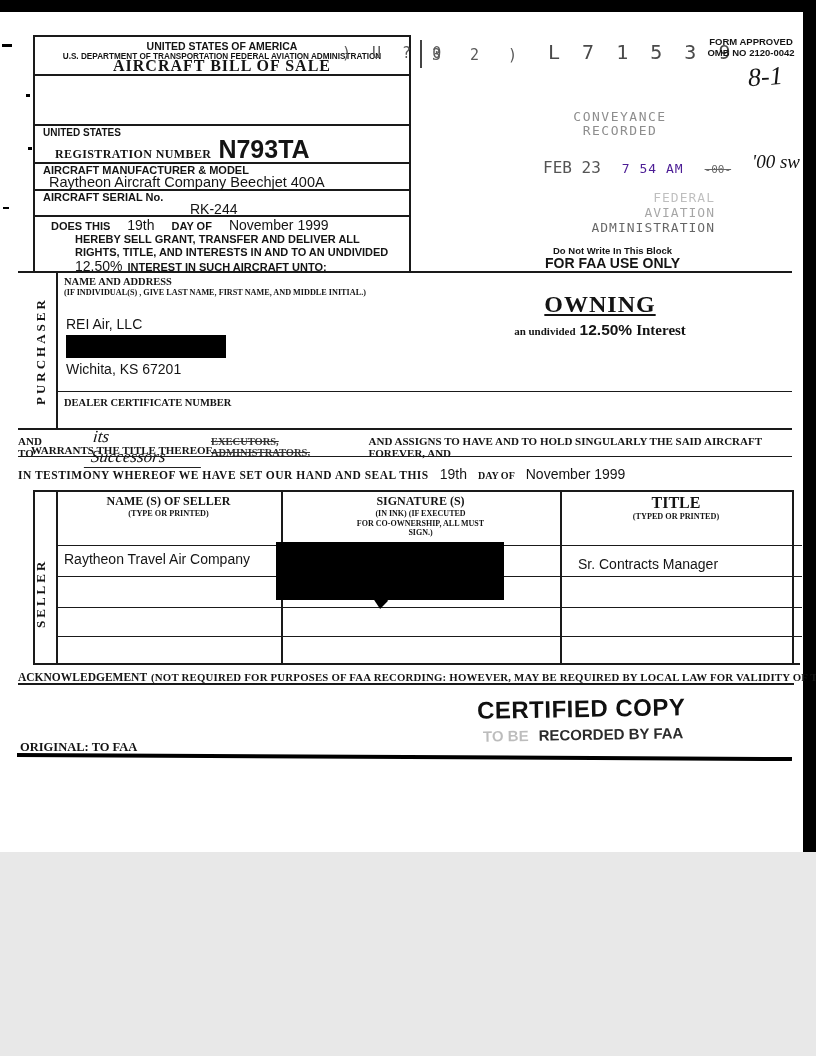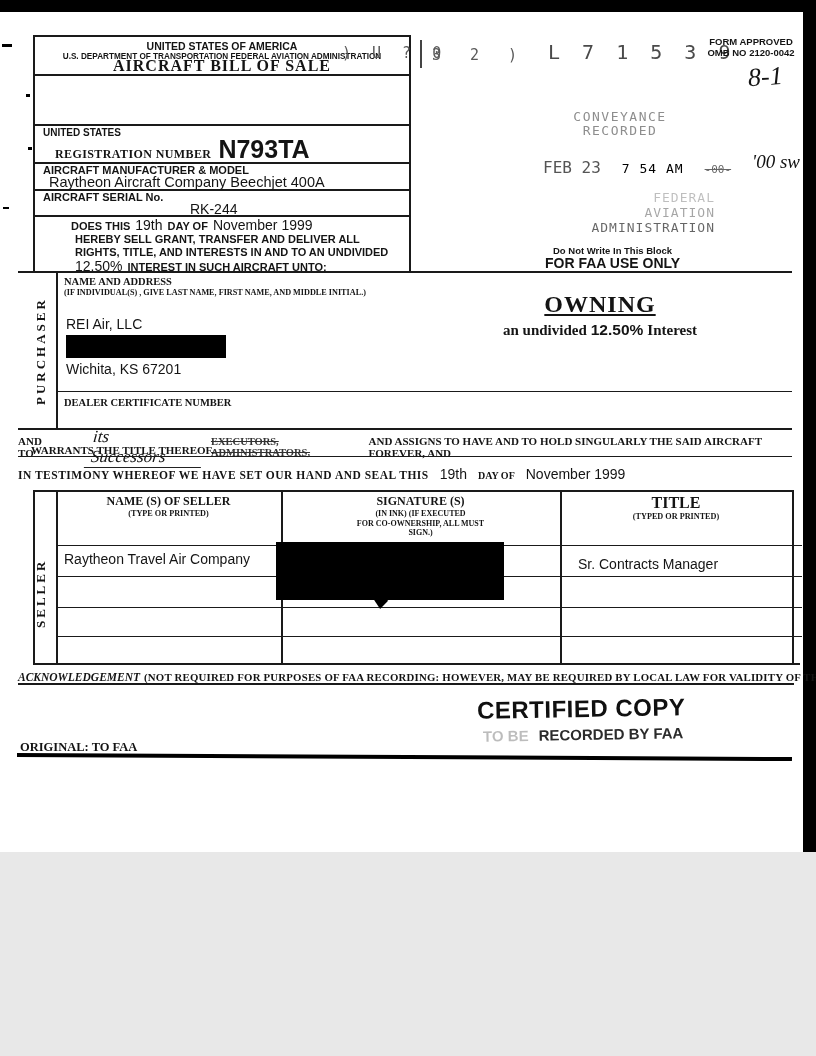--- a/index.html
+++ b/index.html
@@ -58,21 +58,21 @@
       <span class="serifb" style="font-size:12px;letter-spacing:0.4px;">REGISTRATION NUMBER</span>
       <span class="sansb" style="font-size:25px;margin-left:7px;line-height:24px;">N793TA</span>
     </div>
 
     <div class="abs sansb" style="left:8px;top:127px;font-size:11px;">AIRCRAFT MANUFACTURER &amp; MODEL</div>
     <div class="abs sans" style="left:14px;top:137px;font-size:14.5px;">Raytheon Aircraft Company Beechjet 400A</div>
 
     <div class="abs sansb" style="left:8px;top:154px;font-size:11px;">AIRCRAFT SERIAL No.</div>
     <div class="abs sans" style="left:155px;top:164px;font-size:14px;">RK-244</div>
 
-    <div class="abs flexrow" style="left:36px;top:180px;gap:5px;">
+    <div class="abs flexrow" style="left:16px;top:180px;gap:17px;">
       <span class="sansb" style="font-size:11px;">DOES THIS</span>
       <span class="sans" style="font-size:14px;">19th</span>
       <span class="sansb" style="font-size:11px;">DAY OF</span>
       <span class="sans" style="font-size:14px;">November 1999</span>
     </div>
     <div class="abs sansb" style="left:40px;top:196px;font-size:11px;">HEREBY SELL GRANT, TRANSFER AND DELIVER ALL</div>
     <div class="abs sansb" style="left:40px;top:209px;font-size:11px;">RIGHTS, TITLE, AND INTERESTS IN AND TO AN UNDIVIDED</div>
     <div class="abs flexrow" style="left:40px;top:221px;gap:5px;">
       <span class="sans" style="font-size:14px;">12.50%</span>
       <span class="sansb" style="font-size:11px;">INTEREST IN SUCH AIRCRAFT UNTO:</span>
@@ -92,21 +92,21 @@
 
   <div class="abs serif" style="left:748px;top:62px;font-size:26px;font-style:italic;transform:rotate(-4deg);">8-1</div>
 
   <div class="abs ctr mono" style="left:560px;top:110px;width:120px;color:#7a7a7a;letter-spacing:1.5px;font-size:13px;line-height:14px;opacity:.85;">
     <div>CONVEYANCE</div>
     <div>RECORDED</div>
   </div>
 
   <div class="abs flexrow" style="left:543px;top:156px;gap:21px;">
     <span class="mono" style="font-size:16px;color:#555;">FEB 23</span>
-    <span class="mono" style="font-size:13px;color:#000000;letter-spacing:1px;">7 54 AM</span>
+    <span class="mono" style="font-size:13px;color:#4c1d95;letter-spacing:1px;">7 54 AM</span>
     <span class="mono" style="font-size:11px;color:#666;text-decoration:line-through;">-00-</span>
     <span class="serif" style="font-size:19px;font-style:italic;position:relative;top:-5px;color:#111;">'00 sw</span>
   </div>
 
   <div class="abs ctr mono" style="left:545px;top:190px;width:170px;color:#000000;letter-spacing:1px;font-size:13px;line-height:15px;text-align:right;">
     <div style="opacity:.25;">FEDERAL</div>
     <div style="opacity:.35;">AVIATION</div>
     <div style="opacity:.6;">ADMINISTRATION</div>
   </div>
 
@@ -123,21 +123,21 @@
   <div class="abs sans" style="left:66px;top:316px;font-size:14px;">REI Air, LLC</div>
   <div class="abs black" style="left:66px;top:335px;width:160px;height:23px;"></div>
   <div class="abs sans" style="left:66px;top:361px;font-size:14px;">Wichita, KS  67201</div>
 
   <div class="hline" style="left:56px;top:391px;width:736px;height:1.2px;"></div>
   <div class="abs serifb" style="left:64px;top:397px;font-size:10.5px;">DEALER CERTIFICATE NUMBER</div>
 
   <div class="abs ctr" style="left:430px;top:291px;width:340px;">
     <div class="serifb" style="font-size:24px;letter-spacing:1px;text-decoration:underline;">OWNING</div>
     <div style="margin-top:3px;">
-      <span class="serifb" style="font-size:15px;">an undivided</span>
+      <span class="serifb" style="font-size:11px;">an undivided</span>
       <span class="sansb" style="font-size:15.5px;">12.50%</span>
       <span class="serifb" style="font-size:15px;">Interest</span>
     </div>
   </div>
 
   <div class="hline" style="left:18px;top:428px;width:774px;height:1.5px;"></div>
 
   <div class="abs flexrow" style="left:18px;top:430px;width:780px;">
     <span class="serifb" style="font-size:11px;">AND TO</span>
     <span class="serif" style="font-size:17px;font-style:italic;transform:skewX(-6deg);position:relative;top:-3px;margin-left:30px;padding:0 26px 0 6px;border-bottom:1.5px solid #222;">its Successors</span>
@@ -182,21 +182,21 @@
   </div>
 
   <div class="abs vert" style="left:33px;top:548px;height:90px;">SELLER</div>
 
   <div class="abs sans" style="left:64px;top:551px;font-size:14px;">Raytheon Travel Air Company</div>
   <div class="abs black" style="left:276px;top:542px;width:228px;height:58px;"></div>
   <div class="abs black" style="left:372px;top:599px;width:16px;height:10px;clip-path:polygon(0 0,100% 0,55% 100%);transform:rotate(8deg);"></div>
   <div class="abs sans" style="left:578px;top:556px;font-size:14px;">Sr. Contracts Manager</div>
 
   <div class="abs" style="left:18px;top:667px;width:782px;white-space:nowrap;">
-    <span class="serifb" style="font-size:11.5px;font-style:italic;">ACKNOWLEDGEMENT</span>
+    <span class="serifb" style="font-size:11.5px;">ACKNOWLEDGEMENT</span>
     <span class="serif" style="font-size:10.8px;letter-spacing:0.2px;font-weight:bold;">(NOT REQUIRED FOR PURPOSES OF FAA RECORDING: HOWEVER, MAY BE REQUIRED BY LOCAL LAW FOR VALIDITY OF THE INSTRUMENT.)</span>
   </div>
   <div class="hline" style="left:18px;top:683px;width:776px;"></div>
 
   <div class="abs sansb" style="left:477px;top:695px;font-size:24px;letter-spacing:0.5px;color:#101010;transform:rotate(-1deg);">CERTIFIED COPY</div>
   <div class="abs" style="left:483px;top:726px;transform:rotate(-1deg);">
     <span class="sansb" style="font-size:15px;opacity:.28;margin-right:6px;">TO BE</span>
     <span class="sansb" style="font-size:15px;color:#2b2b2b;">RECORDED BY FAA</span>
   </div>
 

